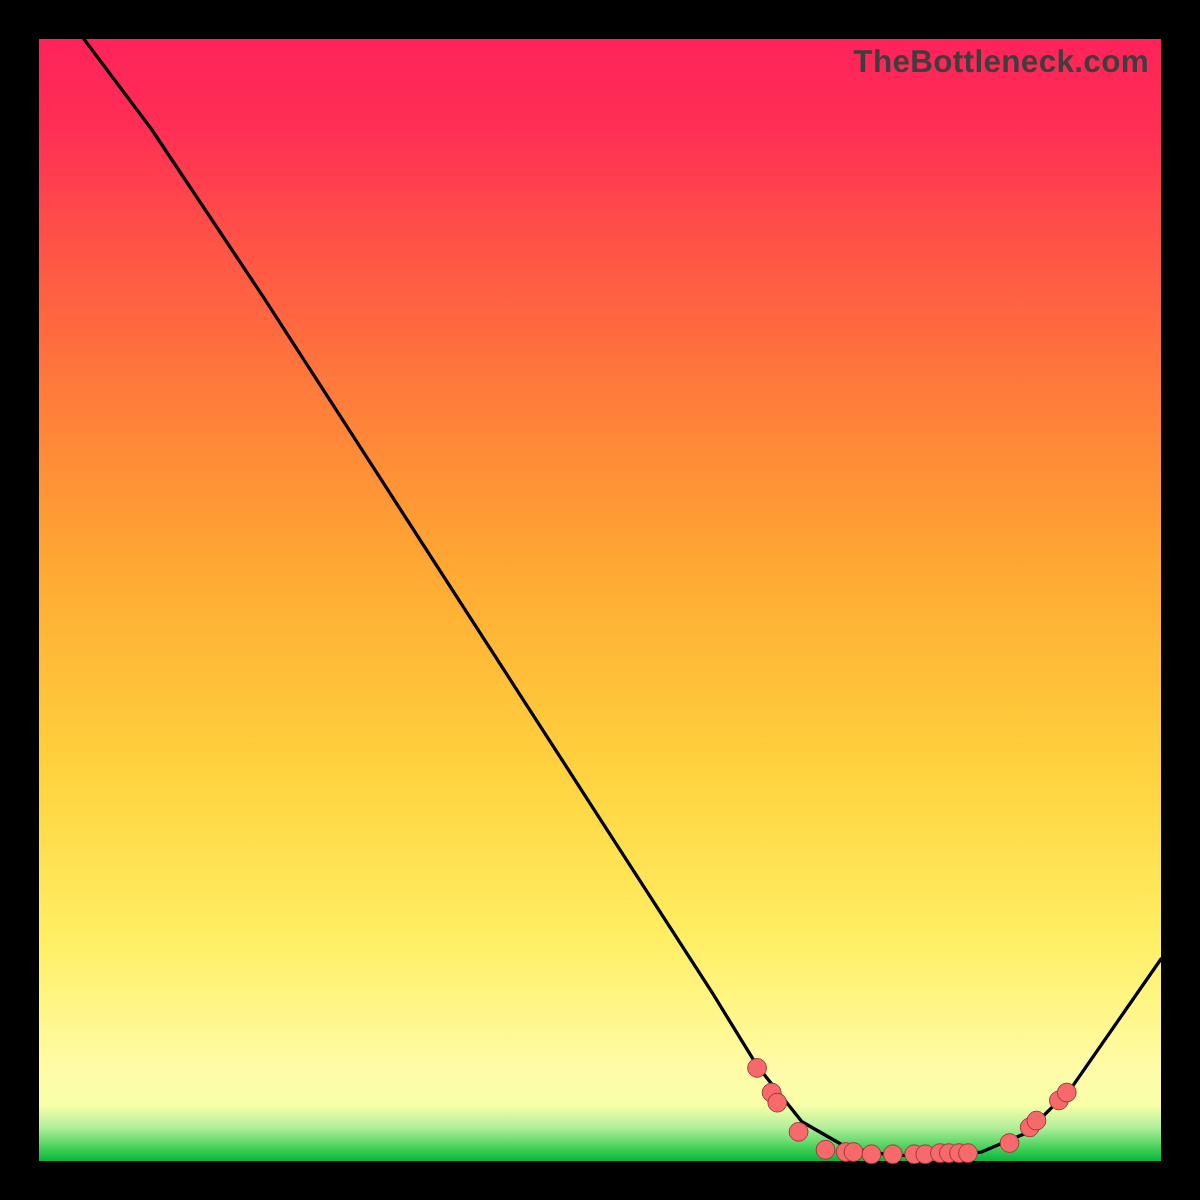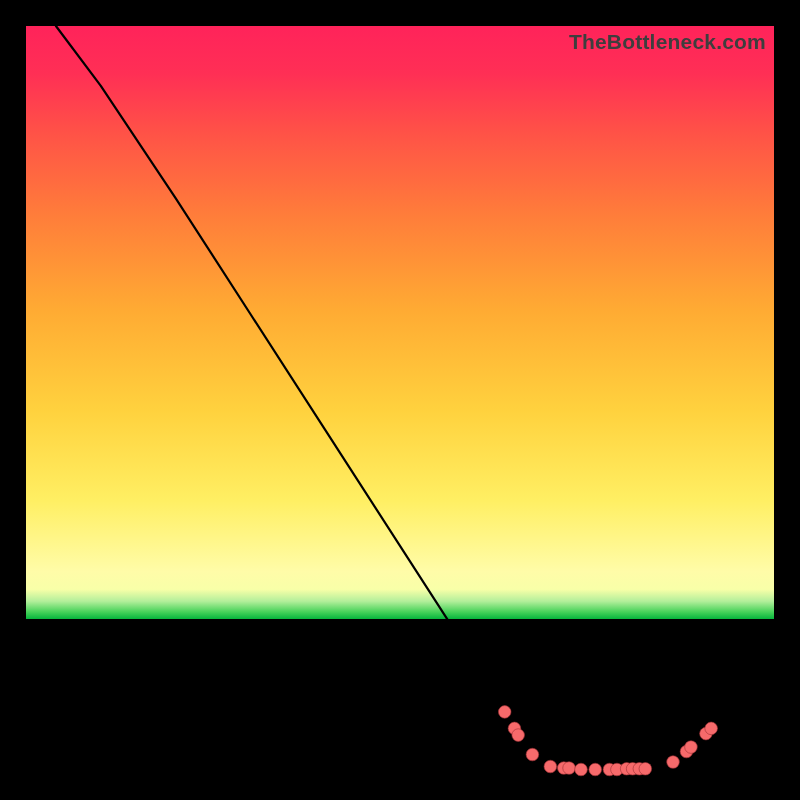--- a/index.html
+++ b/index.html
@@ -15,21 +15,21 @@
     position: relative;
     width: 800px;
     height: 800px;
     background: #000;
   }
   .plot-area {
     position: absolute;
     left: 26px;
     top: 26px;
     width: 748px;
-    height: 593px;
+    height: 748px;
     
     background: linear-gradient(
       to top,
       #06b53c 0%,
       #47d25a 1.2%,
       #b3ef9b 3%,
       #f8ffa8 5%,
       #fffca8 8%,
       #ffef63 20%,
       #ffd23e 35%,

